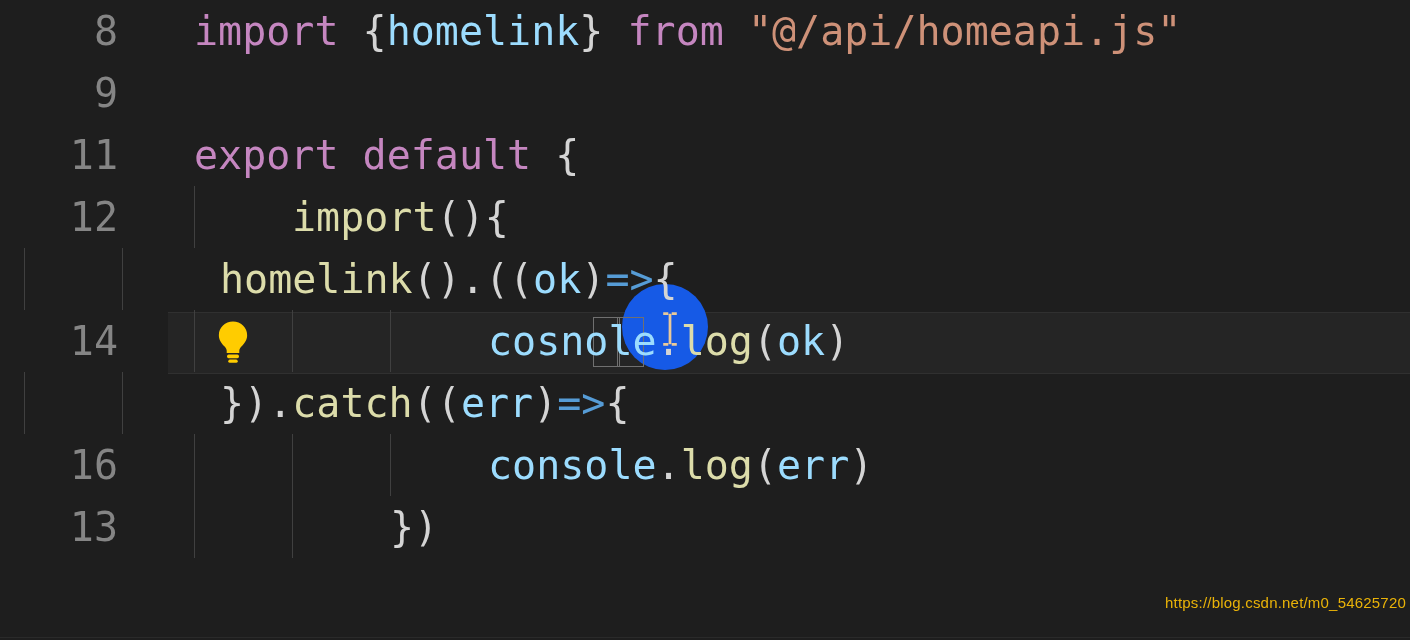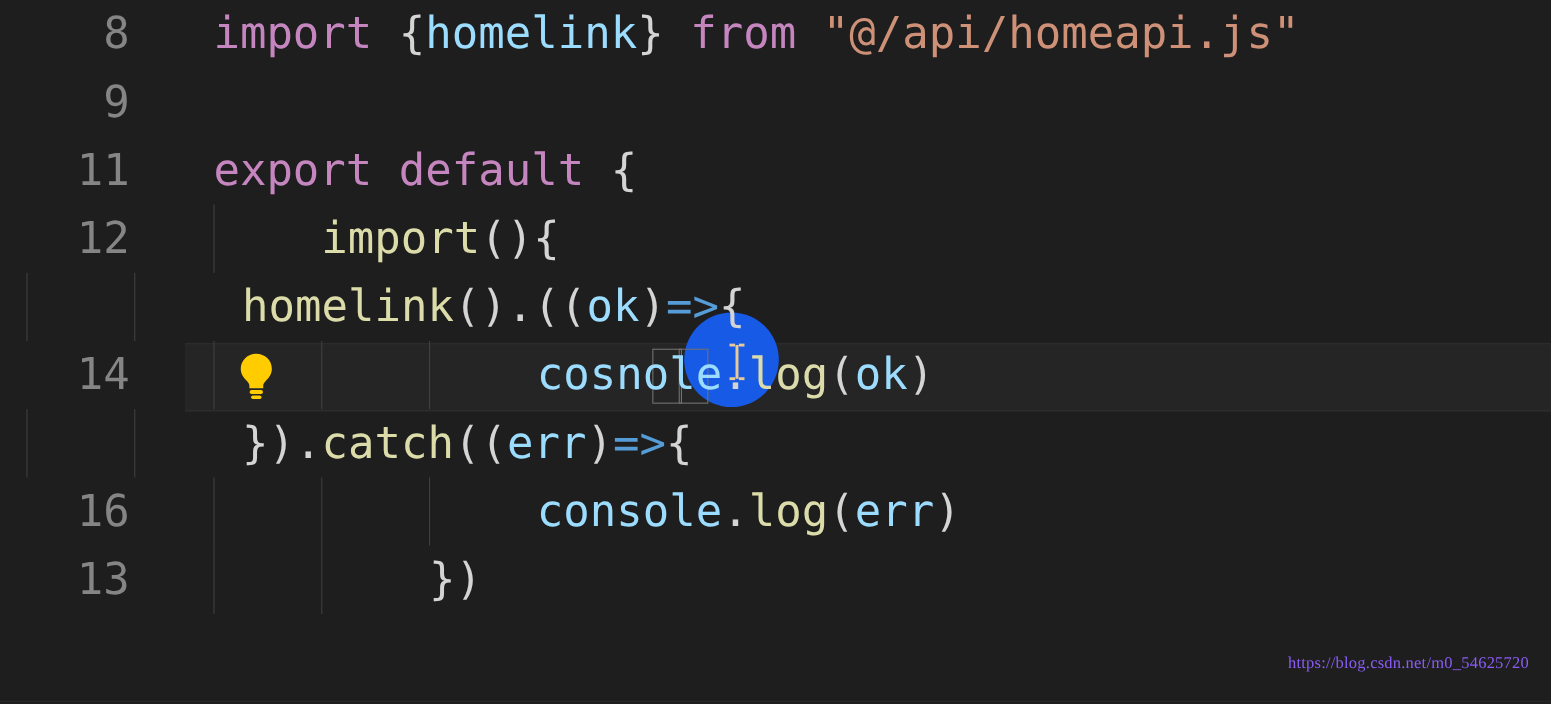--- a/index.html
+++ b/index.html
@@ -114,25 +114,25 @@
     width: 27px;
     height: 50px;
     z-index: 2;
   }
   .bb-left  { left: 593px; top: 317px; }
   .bb-right { left: 617px; top: 317px; }
 
   
   .watermark {
     position: absolute;
-    right: 20px;
+    right: 4px;
     bottom: 6px;
-    font-family: Liberation Serif, serif;
+    font-family: Liberation Sans, sans-serif;
     font-size: 15px;
-    color: #8b5cf6;
+    color: #eab308;
     z-index: 10;
     letter-spacing: 0.2px;
   }
 
   
   .bottom-line {
     position: absolute;
     left: 0; right: 0;
     bottom: 2px;
     height: 1px;

